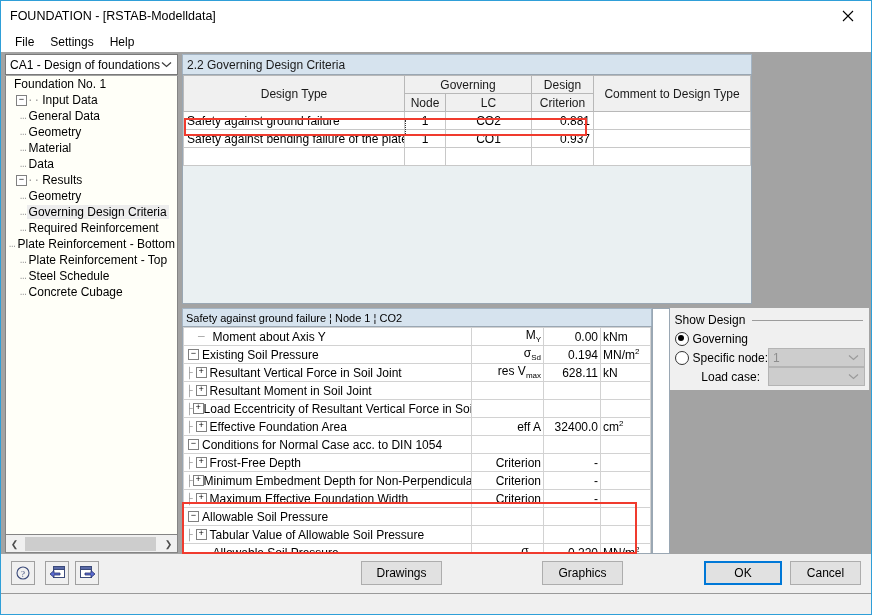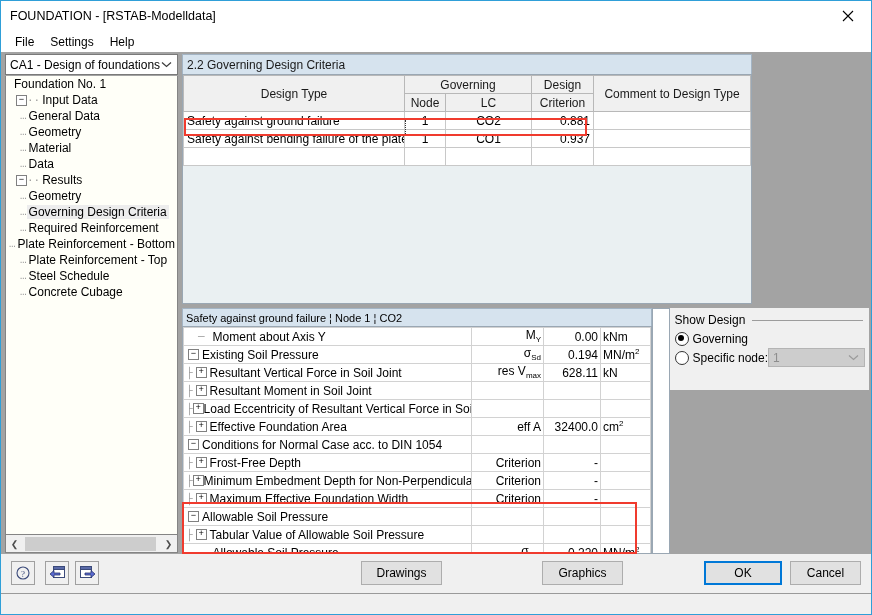--- a/index.html
+++ b/index.html
@@ -797,20 +797,33 @@
               <span style="flex:1"></span>
               <span class="combo-disabled">
                 <span>1</span>
                 <span class="arrow">
                   <svg width="11" height="7" viewBox="0 0 11 7">
                       <path d="M1 1.5 L5.5 5.5 L10 1.5" stroke="#9a9a9a" stroke-width="1.2" fill="none"></path>
                     </svg>
                 </span>
               </span>
             </div>
+            <div class="opt-line">
+              <span style="flex:1"></span>
+              <span class="lbl">Load case:</span>
+              <span style="width:8px"></span>
+              <span class="combo-disabled">
+                <span></span>
+                <span class="arrow">
+                  <svg width="11" height="7" viewBox="0 0 11 7">
+                      <path d="M1 1.5 L5.5 5.5 L10 1.5" stroke="#9a9a9a" stroke-width="1.2" fill="none"></path>
+                    </svg>
+                </span>
+              </span>
+            </div>
           </div>
         </div>
 
       </div>
     </div>
   </div>
 
   <div class="bottombar">
     <div class="iconbtn" style="left:10px; top:7px;">
       <svg width="16" height="16" viewBox="0 0 16 16">

